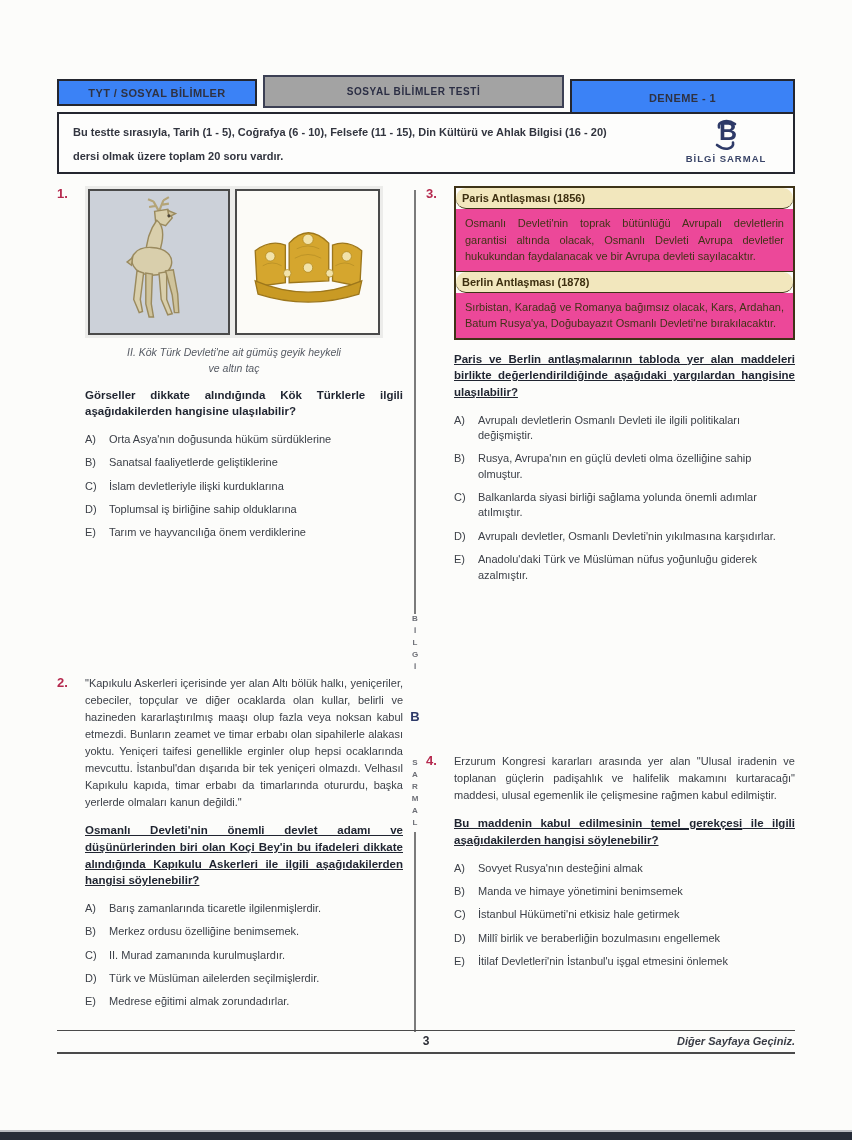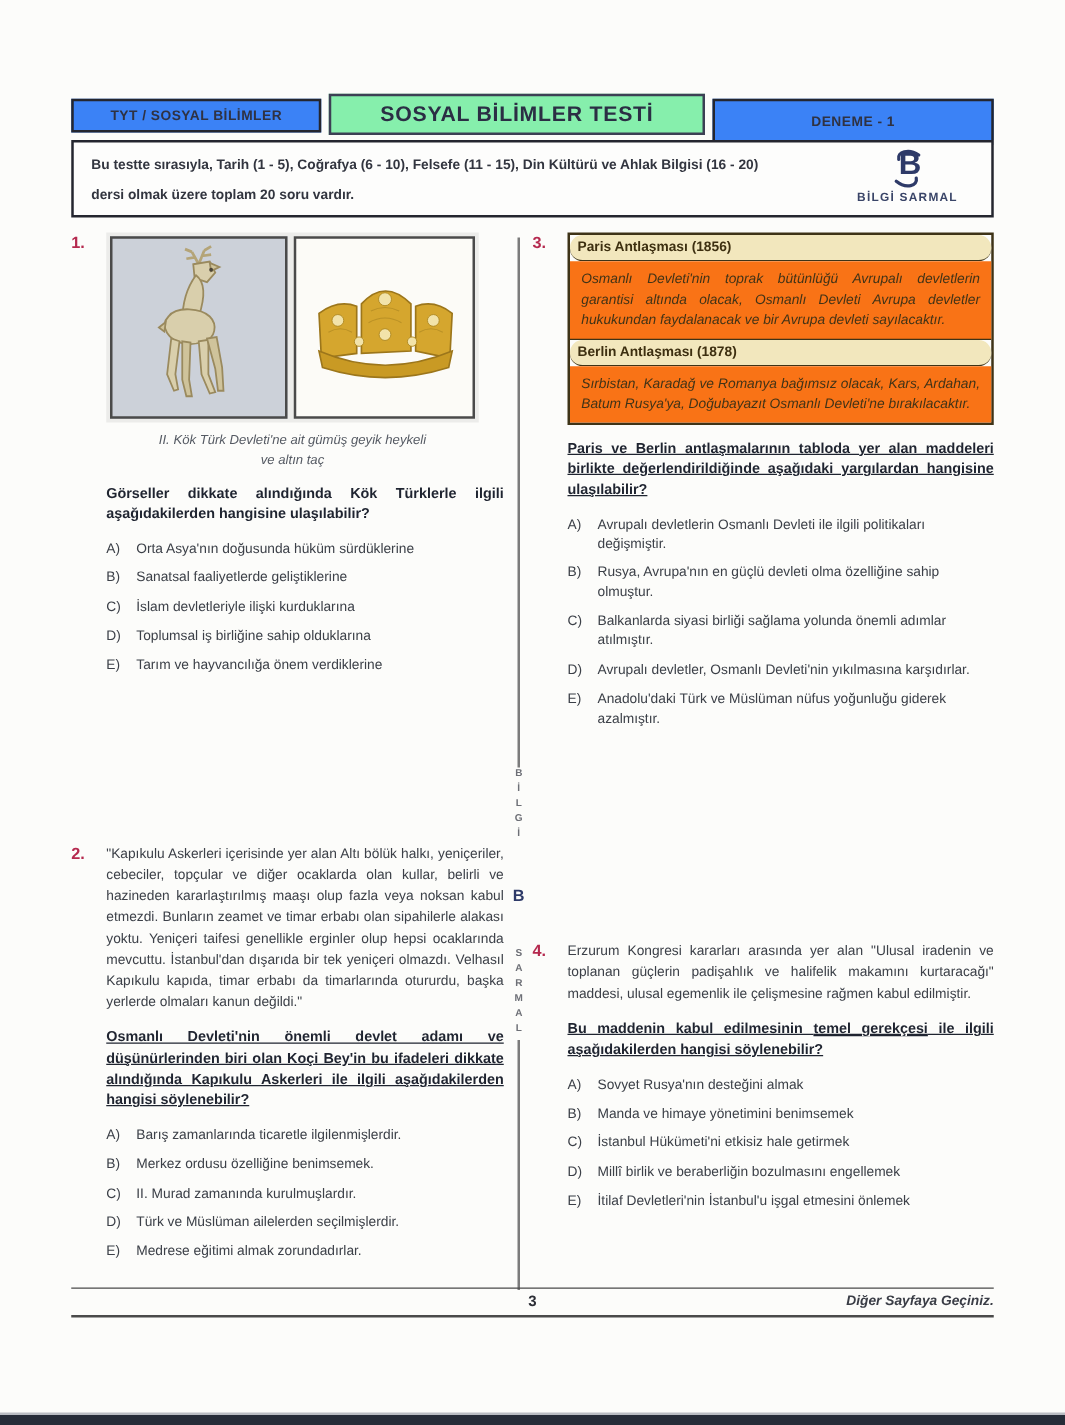--- a/index.html
+++ b/index.html
@@ -7,22 +7,22 @@
     width:852px;height:1140px;position:relative;
     background:#fcfcfa;color:#33363f;
     font-family:"Liberation Sans", sans-serif;
     -webkit-font-smoothing:antialiased;
   }
   
   .hbox{position:absolute;display:flex;align-items:center;justify-content:center;
         background:#3b82f6;border:2px solid #24262f;box-sizing:border-box;
         font-weight:bold;color:#2f3242;}
   .hbox-left{left:57px;top:79px;width:200px;height:27px;font-size:11px;letter-spacing:.4px;}
-  .hbox-center{left:263px;top:75px;width:301px;height:33px;font-size:17px;
-        background:#86efac;border-color:#3c4054;letter-spacing:.6px;color:#2b2e44;}
+  .hbox-center{left:263px;top:75px;width:301px;height:33px;font-size:10px;
+        background:#a3a3a3;border-color:#3c4054;letter-spacing:.6px;color:#2b2e44;}
   .hbox-right{left:570px;top:79px;width:225px;height:37px;font-size:11px;letter-spacing:.4px;}
   .infobox{position:absolute;left:57px;top:112px;width:738px;height:62px;
         border:2px solid #24262f;background:#fdfdfc;box-sizing:border-box;}
   .info-line{position:absolute;left:14px;font-size:11px;font-weight:bold;color:#32353f;text-align:right;}
   .info-line1{top:12px;}
   .info-line2{top:36px;}
   .brand{position:absolute;right:12px;top:4px;width:110px;text-align:center;}
   .logo-mark{position:relative;width:30px;height:34px;margin:0 auto;}
   .logo-b{position:absolute;left:8px;top:1px;font-size:25px;font-weight:bold;color:#2e3a68;line-height:1;}
   .logo-swirl{position:absolute;left:0;top:0;}
@@ -47,22 +47,22 @@
            align-items:center;justify-content:center;overflow:hidden;}
   .img-deer{width:142px;background:#ccd1d9;}
   .img-crown{width:145px;background:#fcfbf7;}
   .caption{width:298px;text-align:center;font-style:italic;font-size:10.5px;color:#555a63;
            margin-top:7px;line-height:1.5;}
   .q1-stem{margin-top:10px;}
   
   .tbl{border:2px solid #3e3317;width:100%;box-sizing:border-box;}
   .tbl-h{background:#f2e7bd;border-bottom:1.5px solid #3e3317;text-align:left;
          font-weight:bold;font-size:11px;padding:4px 6px;color:#3d2f10;border-radius:10px;}
-  .tbl-b{background:#f97316;padding:6px 9px;font-size:11px;text-align:justify;
-         line-height:1.5;color:#413317;font-style:italic;}
+  .tbl-b{background:#ec4899;padding:6px 9px;font-size:11px;text-align:justify;
+         line-height:1.5;color:#413317;}
   .tbl-b.first{border-bottom:1.5px solid #3e3317;}
   
   .divider-seg{position:absolute;width:2px;background:#7b7b7b;}
   .div-top{left:414px;top:190px;height:424px;}
   .div-bottom{left:414px;top:832px;height:200px;}
   .divider-wm{position:absolute;left:405px;top:614px;width:20px;height:216px;
       display:flex;flex-direction:column;align-items:center;justify-content:space-between;}
   .wm-text{writing-mode:vertical-rl;text-orientation:upright;font-size:8px;color:#6d6f76;
       letter-spacing:3px;font-weight:bold;}
   .wm-logo{font-size:13px;font-weight:bold;color:#2e3a68;line-height:1;}

